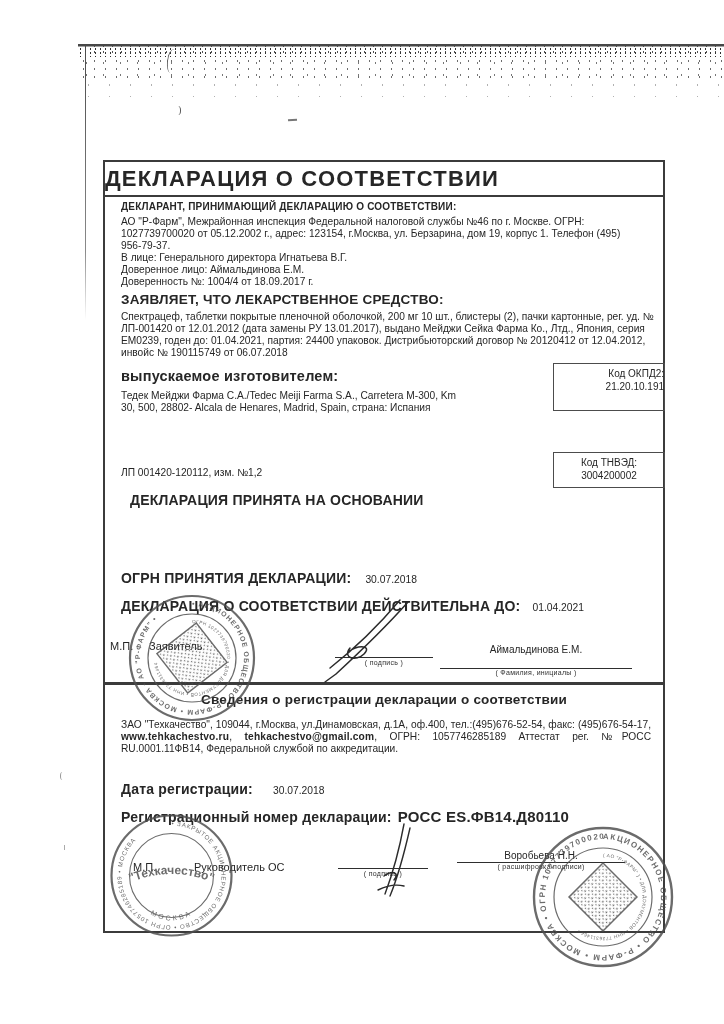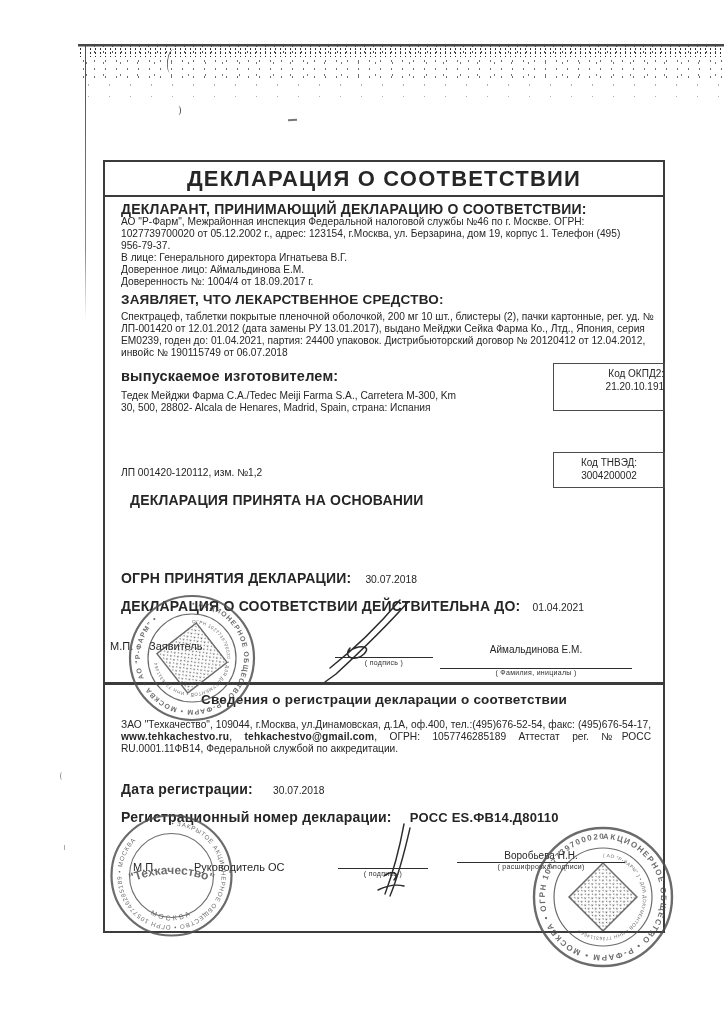--- a/index.html
+++ b/index.html
@@ -3,23 +3,23 @@
 <meta charset="utf-8">
 <style>
   html,body{margin:0;padding:0;background:#e8e8e8;}
   .page{position:relative;width:724px;height:1024px;background:#ffffff;overflow:hidden;
         font-family:"Liberation Sans",sans-serif;color:#262626;}
   .abs{position:absolute;}
   .noise{position:absolute;z-index:1;}
   .frame{position:absolute;left:103px;top:160px;width:558px;height:769px;
          border:2px solid #3b3b3b;z-index:2;background:transparent;}
   .title{position:absolute;left:0;top:0;width:100%;height:33px;border-bottom:2px solid #3b3b3b;
-         text-align:center;font-weight:bold;font-size:22px;letter-spacing:1.2px;line-height:34px;}
+         font-weight:bold;font-size:22px;letter-spacing:1.2px;line-height:34px;}
   .h{font-weight:bold;letter-spacing:.2px;}
-  .f13{font-size:14px;}
+  .f13{font-size:10px;}
   .f135{font-size:13.5px;}
   .f14{font-size:14px;}
   .f145{font-size:14.5px;}
   .body{font-size:10.2px;line-height:11.9px;}
   .val{font-size:10.3px;}
   .codebox{position:absolute;border:1.4px solid #4c4c4c;text-align:center;
            font-size:10px;line-height:12.6px;padding-top:4px;}
   .cap{font-size:7px;color:#2f2f2f;text-align:center;letter-spacing:.3px;}
   .sline{border-top:1.3px solid #2e2e2e;padding-top:1px;}
   .nline{border-bottom:1.3px solid #2e2e2e;}
@@ -107,21 +107,21 @@
     <div class="abs h f135" style="left:0;top:530px;width:100%;text-align:center">Сведения о регистрации декларации о соответствии</div>
     <div class="abs body" style="left:16px;top:557px;width:530px;text-align:justify">
       <span>ЗАО "Техкачество", 109044, г.Москва, ул.Динамовская, д.1А, оф.400, тел.:(495)676-52-54, факс: (495)676-54-17, </span><span class="h">www.tehkachestvo.ru</span><span>, </span><span class="h">tehkachestvo@gmail.com</span><span>, ОГРН: 1057746285189 Аттестат рег. №РОСС RU.0001.11ФВ14, Федеральной службой по аккредитации.</span>
     </div>
 
     <div class="abs" style="left:16px;top:618px">
       <span class="h f14">Дата регистрации:</span><span class="val" style="margin-left:20px">30.07.2018</span>
     </div>
 
     <div class="abs" style="left:16px;top:646px">
-      <span class="h f14">Регистрационный номер декларации:</span><span class="h" style="margin-left:18px;font-size:13px">РОСС ES.ФВ14.Д80110</span>
+      <span class="h f14">Регистрационный номер декларации:</span><span class="h" style="margin-left:6px;font-size:15px">РОСС ES.ФВ14.Д80110</span>
     </div>
 
     <div class="abs small" style="left:28px;top:699px">М.П.</div>
     <div class="abs small" style="left:89px;top:699px">Руководитель ОС</div>
     <div class="abs" style="left:233px;top:706px;width:90px">
       <div class="sline cap">( подпись )</div>
     </div>
     <div class="abs" style="left:352px;top:688px;width:168px">
       <div class="nline" style="font-size:10px;text-align:center;padding-bottom:1px">Воробьева Н.Н.</div>
       <div class="cap">( расшифровка подписи)</div>

